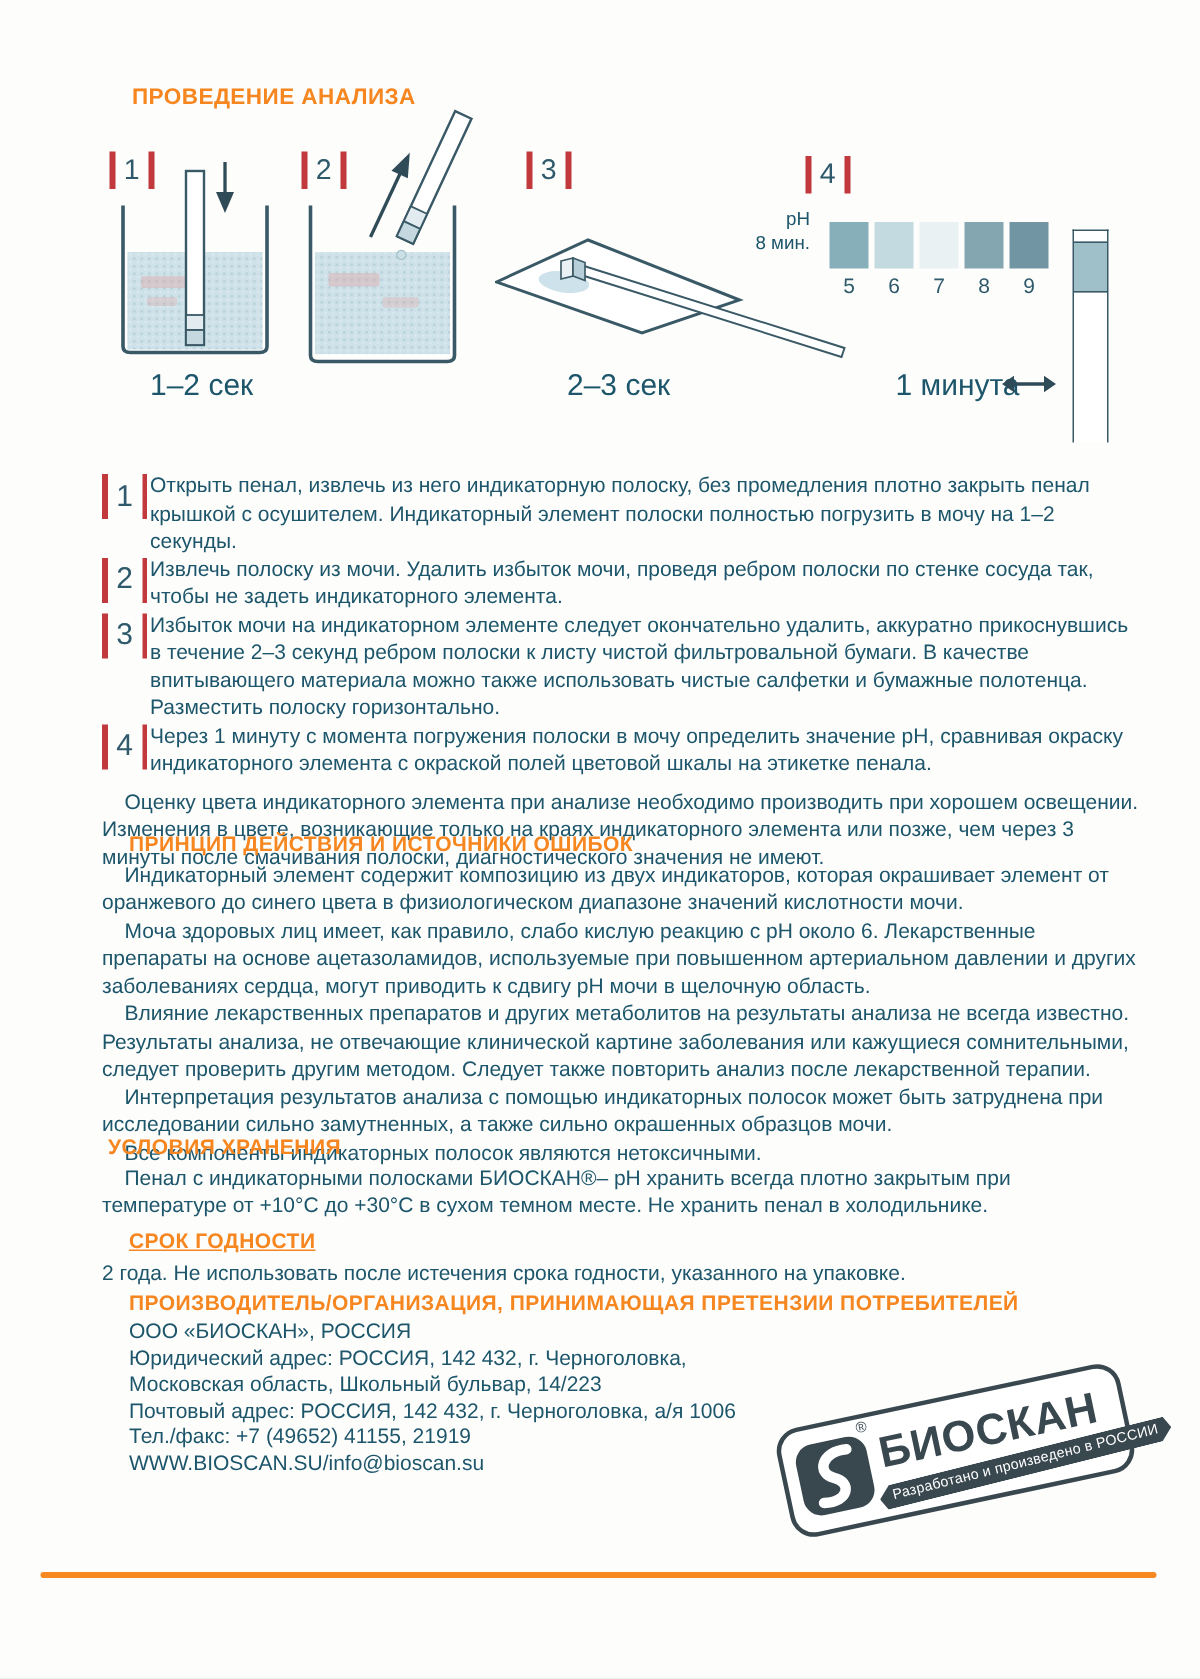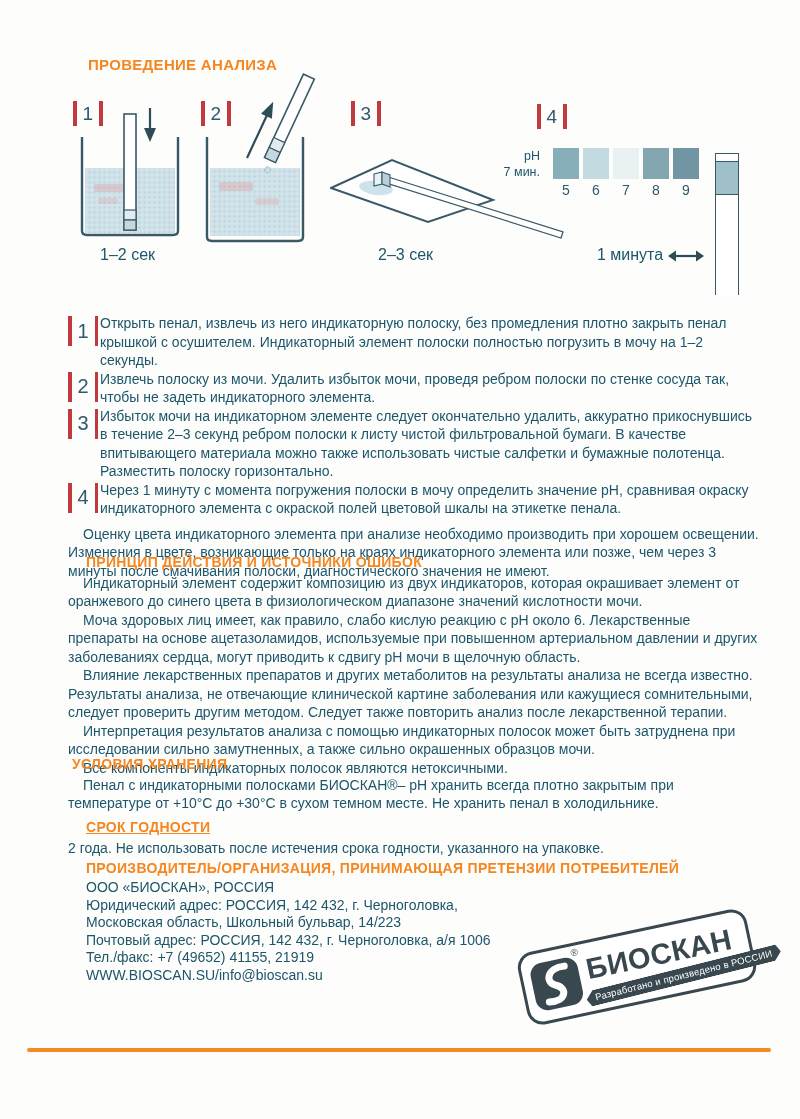--- a/index.html
+++ b/index.html
@@ -22,21 +22,21 @@
   .fig-marker .bar { height:25px; }
   .fig-marker .num { font-size:19px; padding:0 2px; }
   .list-marker .bar { height:30px; }
   .list-marker .num { font-size:20px; padding:0 2px; }
 
   
   .instr-item { display:grid; grid-template-columns:32px 1fr; align-items:start; }
   .instr-item .list-marker { margin-top:2px; }
 
   
-  .fig-caption { font-size:16px; color:#1d566b; }
+  .fig-caption { font-size:20px; color:#1d566b; }
 
   
   .ph-labels { font-size:12.5px; line-height:15.5px; text-align:right; color:#1d566b; }
   .swatch-row { display:flex; gap:4px; }
   .swatch-col { width:26px; text-align:center; }
   .swatch-box { width:26px; height:31px; }
   .swatch-num { font-size:14px; color:#2f5a6b; margin-top:3px; }
 
   
   .strip4 { width:24px; height:142px; border:1.6px solid #3a5966; border-bottom:none; background:#fff; }
@@ -134,23 +134,23 @@
 
   <svg class="abs" style="left:330px; top:148px;" width="240" height="100" viewBox="0 0 240 100">
     <polygon points="1,40 62,12 163,52 98,74" fill="#ffffff" stroke="#3a5966" stroke-width="2"></polygon>
     <ellipse cx="46" cy="40" rx="17" ry="7" fill="#c6dde7" opacity=".85" transform="rotate(8 46 40)"></ellipse>
     <polygon points="52,27 233,84 231,90 50,33" fill="#ffffff" stroke="#3a5966" stroke-width="1.3"></polygon>
     <polygon points="44,26 52,24 52,36 44,38" fill="#eaf1f4" stroke="#3a5966" stroke-width="1.1"></polygon>
     <polygon points="52,24 60,27 60,39 52,36" fill="#b7cfd8" stroke="#3a5966" stroke-width="1.1"></polygon>
   </svg>
   <div class="abs fig-caption" style="left:378px; top:246px;">2–3 сек</div>
 
-  <div class="abs ph-labels" style="left:490px; top:149px; width:50px;">
+  <div class="abs ph-labels" style="left:490px; top:139px; width:50px;">
     <div>pH</div>
-    <div>7 мин.</div>
+    <div>8 мин.</div>
   </div>
   <div class="abs swatch-row" style="left:553px; top:148px;">
     <div class="swatch-col">
       <div class="swatch-box" style="background-color: rgb(135, 175, 185);"></div>
       <div class="swatch-num">5</div>
     </div>
     <div class="swatch-col">
       <div class="swatch-box" style="background-color: rgb(195, 218, 224);"></div>
       <div class="swatch-num">6</div>
     </div>

